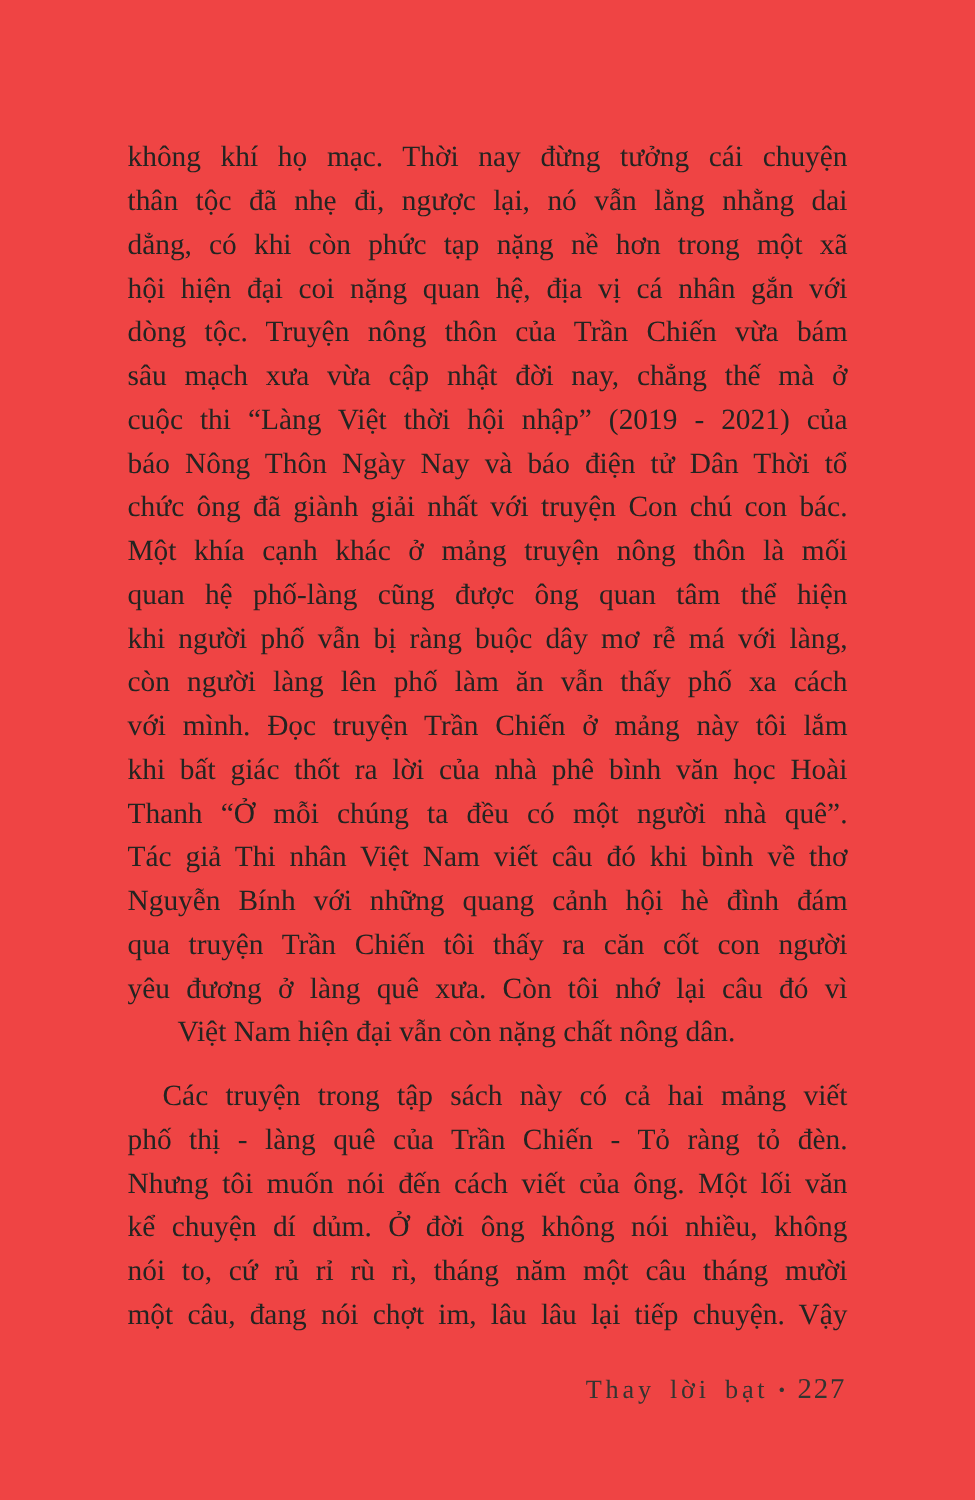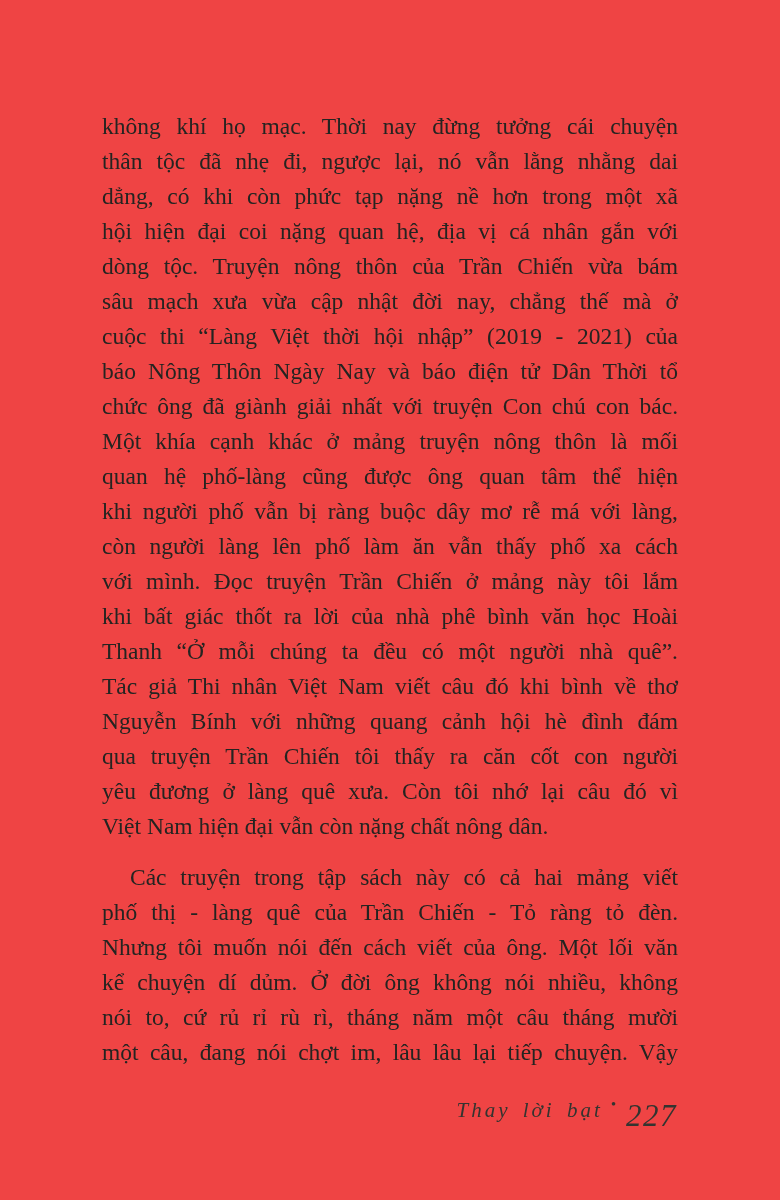--- a/index.html
+++ b/index.html
@@ -26,48 +26,48 @@
   }
   .paragraph + .paragraph {
     margin-top: 16px;
   }
   .line {
     text-align: justify;
     text-align-last: justify;
   }
   .line.last {
     text-align-last: left;
+    margin-left: 40px;
   }
   .line.indent {
     text-indent: 28px;
   }
   .it {
   }
   .footer {
     position: absolute;
     top: 1098px;
     right: 103px;
     display: flex;
-    align-items: flex-start;
+    align-items: flex-end;
     color: #343430;
-    font-style: italic;
   }
   .footer .label {
     font-size: 21px;
     letter-spacing: 3px;
     word-spacing: 4px;
   }
   .footer .bullet {
     font-size: 15px;
     margin: 0 10px 0 8px;
     position: relative;
     top: -2px;
   }
   .footer .num {
-    font-size: 31px;
+    font-size: 23px;
     letter-spacing: 1.5px;
   }
 </style>
 </head>
 <body>
 
 <div class="page">
 
   <div class="text-block">
       <div class="paragraph">

